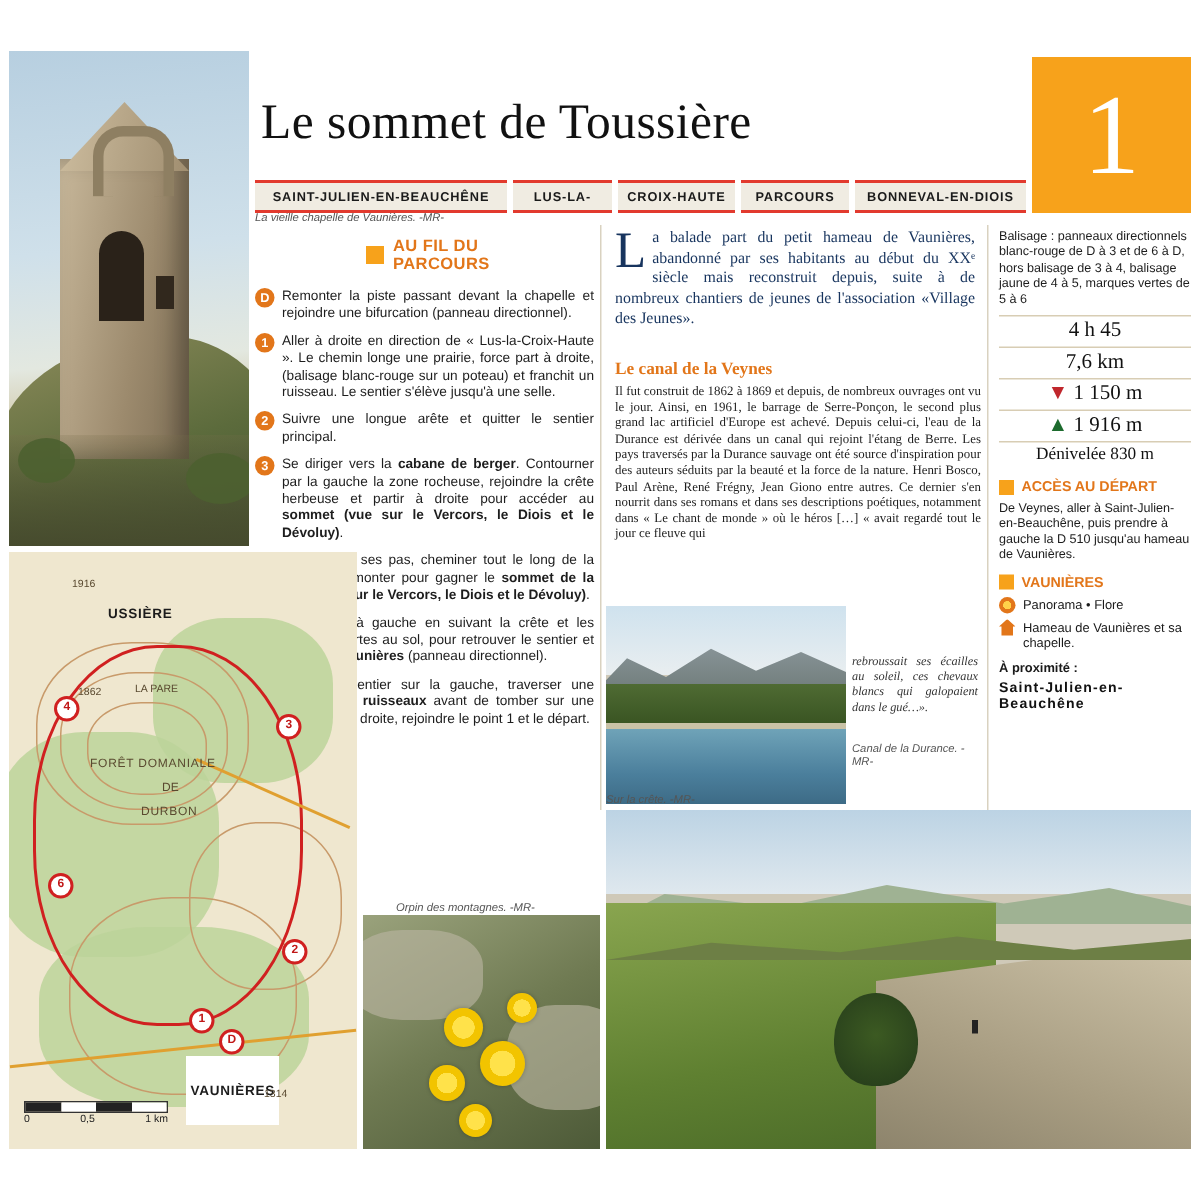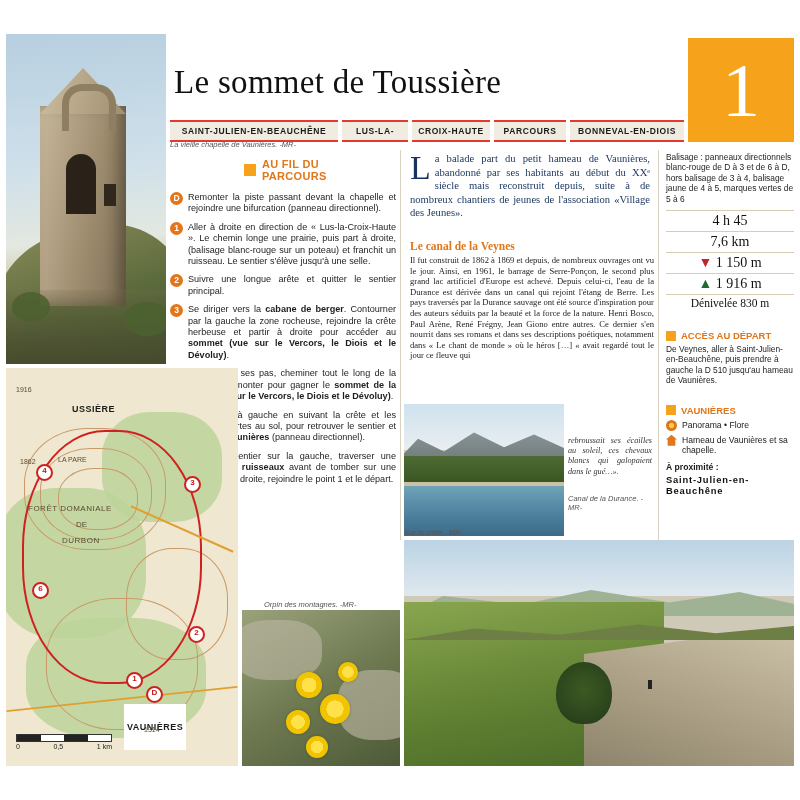--- a/index.html
+++ b/index.html
@@ -24,21 +24,21 @@
   .church-win{position:absolute;left:98px;top:150px;width:12px;height:22px;background:#31281d;}
   .church-rocks{position:absolute;left:0;bottom:0;width:160px;height:74px;background:linear-gradient(180deg,rgba(120,110,75,.2),rgba(70,74,45,.95));}
   .church-bush{position:absolute;width:38px;height:30px;background:#4c6030;border-radius:50%;opacity:.9;}
 
   
   .map-base{position:absolute;inset:0;background:#efe7cf;}
   .map-forest{position:absolute;background:#bcd49a;opacity:.85;border-radius:40%;}
   .map-contour{position:absolute;border:1px solid #c89a6a;border-radius:45%;}
   .map-route{position:absolute;border:2.5px solid #d02020;border-radius:46%;}
   .map-road{position:absolute;background:#e0a030;height:2px;}
-  .map-label{position:absolute;font-size:7px;color:#5a4a30;font-family:"Liberation Sans",sans-serif;}
+  .map-label{position:absolute;font-size:7px;color:#5a4a30;font-family:"Liberation Sans",sans-serif;padding-left:32px;}
   .map-town{position:absolute;font-size:9px;font-weight:bold;color:#1c1c1c;letter-spacing:.5px;}
   .map-wp{position:absolute;width:13px;height:13px;border-radius:50%;background:#fff;border:2px solid #d02020;color:#c01818;font-size:8px;font-weight:bold;text-align:center;line-height:10px;}
   .map-scale{position:absolute;left:10px;bottom:16px;width:96px;}
   .map-scale-bar{display:flex;height:6px;border:1px solid #333;}
   .map-scale-bar div{flex:1;}
   .map-scale-txt{display:flex;justify-content:space-between;font-size:7px;margin-top:1px;color:#222;}
 
   
   .fl-bg{position:absolute;inset:0;background:linear-gradient(150deg,#9aa27c,#6f7a52 50%,#4d5a38);}
   .fl-stone{position:absolute;background:#b9b4a0;border-radius:40%;opacity:.65;}
@@ -84,21 +84,21 @@
   .body-t{font-size:8.6px;line-height:10.6px;text-align:justify;color:#1d1d1d;font-family:"Liberation Serif",serif;}
   .quote{font-size:8.2px;line-height:10.2px;font-style:italic;color:#333;text-align:justify;font-family:"Liberation Serif",serif;margin-top:24px;}
 
   
   .panel{position:absolute;left:666px;top:152px;width:128px;}
   .pan-txt{font-size:8.4px;line-height:10.4px;color:#1d1d1d;}
   .stat{border-top:1px solid #d8cdb4;text-align:center;font-family:"Liberation Serif",serif;font-size:14px;padding:2px 0;color:#111;}
   .stat.small{font-size:11.5px;}
   .tri-d{color:#c0272d;}
   .tri-u{color:#1d6b2e;}
-  .mini-head{display:flex;align-items:center;gap:5px;margin-top:19px;}
+  .mini-head{display:flex;align-items:center;gap:5px;margin-top:8px;}
   .mini-head .sq{width:10px;height:10px;background:#f7a21b;flex:none;}
   .mini-head .t{color:#e2761a;font-weight:bold;font-size:9.5px;}
   .ic-row{display:flex;align-items:flex-start;gap:5px;font-size:8.6px;line-height:10.6px;margin-top:4px;}
   .flower-ic{width:11px;height:11px;flex:none;border-radius:50%;background:radial-gradient(circle at 50% 50%,#ffd24a 0 35%,#e2761a 36% 100%);}
   .house-ic{width:11px;height:11px;flex:none;background:#e2761a;clip-path:polygon(50% 0,100% 45%,85% 45%,85% 100%,15% 100%,15% 45%,0 45%);}
   .prox{font-size:8.6px;font-weight:bold;margin-top:6px;}
   .prox-v{font-size:9.4px;font-weight:bold;letter-spacing:.8px;color:#111;margin-top:2px;line-height:11px;}
 
   .vrule{position:absolute;background:#d9d2c0;width:1px;}
 </style>
@@ -143,21 +143,21 @@
       </div>
     </div>
   </div>
 
   <div style="position:absolute;left:170px;top:192px;width:226px;">
     <div class="step">
       <div class="n">D</div>
       <span>Remonter la piste passant devant la chapelle et rejoindre une bifurcation (panneau directionnel).</span>
     </div>
     <div id="steps">
-        <div class="step"><div class="n">1</div><span>Aller à droite en direction de « Lus-la-Croix-Haute ». Le chemin longe une prairie, puis part à droite, (balisage blanc-rouge sur un poteau) et franchit un ruisseau. Le sentier s'élève jusqu'à une selle.</span></div>
+        <div class="step"><div class="n">1</div><span>Aller à droite en direction de « Lus-la-Croix-Haute ». Le chemin longe une prairie, force part à droite, (balisage blanc-rouge sur un poteau) et franchit un ruisseau. Le sentier s'élève jusqu'à une selle.</span></div>
         <div class="step"><div class="n">2</div><span>Suivre une longue arête et quitter le sentier principal.</span></div>
         <div class="step"><div class="n">3</div><span>Se diriger vers la <b>cabane de berger</b>. Contourner par la gauche la zone rocheuse, rejoindre la crête herbeuse et partir à droite pour accéder au <b>sommet (vue sur le Vercors, le Diois et le Dévoluy)</b>.</span></div>
         <div class="step"><div class="n">4</div><span>Revenir sur ses pas, cheminer tout le long de la crête, et remonter pour gagner le <b>sommet de la Pare (vue sur le Vercors, le Diois et le Dévoluy)</b>.</span></div>
         <div class="step"><div class="n">5</div><span>Descendre à gauche en suivant la crête et les marques vertes au sol, pour retrouver le sentier et le <b>col de Vaunières</b> (panneau directionnel).</span></div>
         <div class="step"><div class="n">6</div><span>Suivre le sentier sur la gauche, traverser une <b>ravine et 2 ruisseaux</b> avant de tomber sur une piste. Aller à droite, rejoindre le point 1 et le départ.</span></div>
       </div>
   </div>
 
   <div class="caption" style="left:242px;top:600px;width:158px;margin-left:22px;">Orpin des montagnes. -MR-</div>
 

